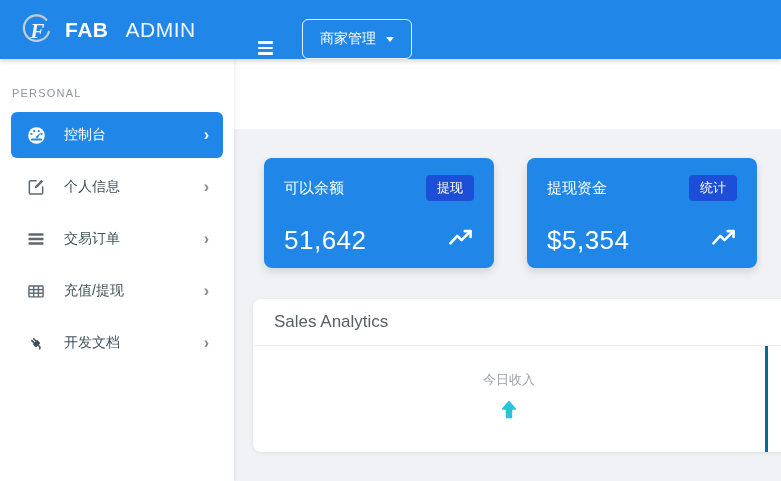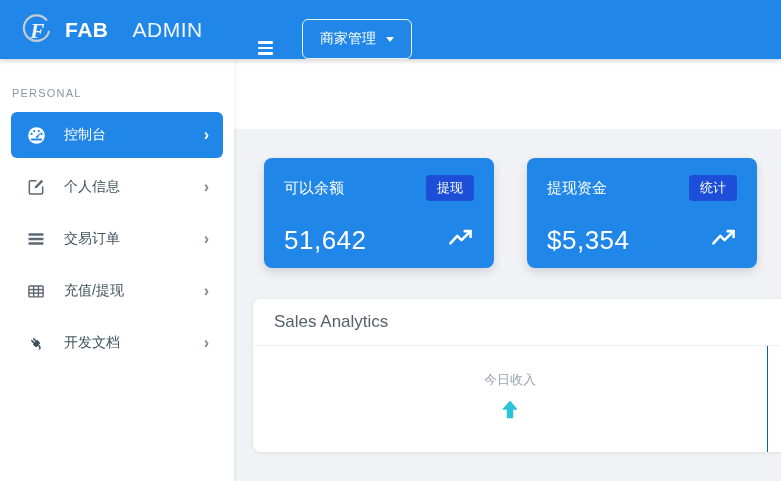--- a/index.html
+++ b/index.html
@@ -9,21 +9,21 @@
 
   
   .topbar { position:absolute; top:0; left:0; width:781px; height:59px;
     background:#2087e9; display:flex; align-items:stretch; z-index:20;
     box-shadow:0 2px 5px rgba(0,0,0,.18); }
   .brand { width:234px; display:flex; align-items:center; padding-left:20px;
     gap:11px; cursor:pointer; }
   .brand-logo { width:34px; height:36px; flex:0 0 auto; }
   .brand-text { color:#fff; font-size:21px; letter-spacing:.5px; white-space:nowrap; }
   .brand-bold { font-weight:700; }
-  .brand-light { font-weight:300; color:#f0f6fd; margin-left:24px; }
+  .brand-light { font-weight:300; color:#f0f6fd; margin-left:17px; }
   .topbar-main { flex:1; display:flex; align-items:flex-end; padding-left:22px; gap:27px; }
   .hamburger { display:flex; flex-direction:column; gap:3px; cursor:pointer;
     padding:4px 2px; }
   .hamburger span { display:block; width:15px; height:2.6px; background:#fff;
     border-radius:1px; }
   .merchant-btn { display:flex; align-items:center; background:transparent;
     border:1px solid rgba(255,255,255,.9); border-radius:6px; color:#fff;
     font-size:14px; padding:10px 17px; cursor:pointer;
     font-family:inherit; }
   .caret { width:0; height:0; border-left:4.5px solid transparent;
@@ -60,21 +60,21 @@
     padding:4px 11px; font-size:13px; cursor:pointer; font-family:inherit; }
   .stat-card-bottom { display:flex; justify-content:space-between; align-items:flex-end; }
   .stat-value { font-size:26px; font-weight:400; letter-spacing:.5px; line-height:1; }
   .trend { margin-bottom:3px; }
 
   .sales-card { margin:31px 0 0 19px; width:562px; background:#fff;
     border-radius:8px; box-shadow:0 1px 4px rgba(0,0,0,.08); }
   .sales-header { padding:13px 21px; font-size:17px; color:#55606a;
     border-bottom:1px solid #eef0f2; }
   .sales-body { display:flex; }
-  .sales-col { width:515px; border-right:1px solid #0369a1;
+  .sales-col { width:515px; border-right:3px solid #0369a1;
     padding:25px 0 27px; text-align:center; }
   .sales-col-rest { flex:1; }
   .stat-label { color:#9aa3ab; font-size:13px; }
   .sales-value { color:#5f6b76; font-size:21px; font-weight:600; margin-top:3px;
     letter-spacing:.3px; }
   .arrow-wrap { margin-top:10px; }
 </style>
 </head>
 <body>
 

